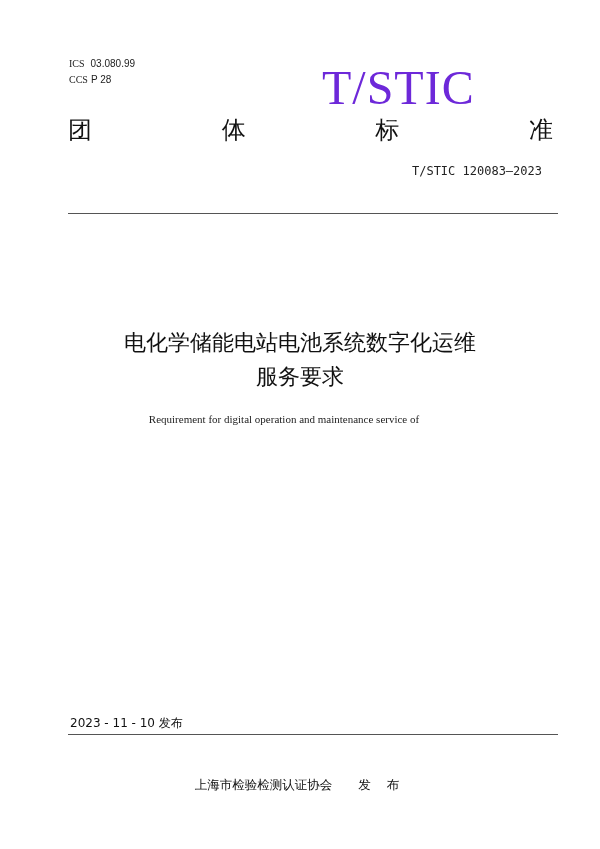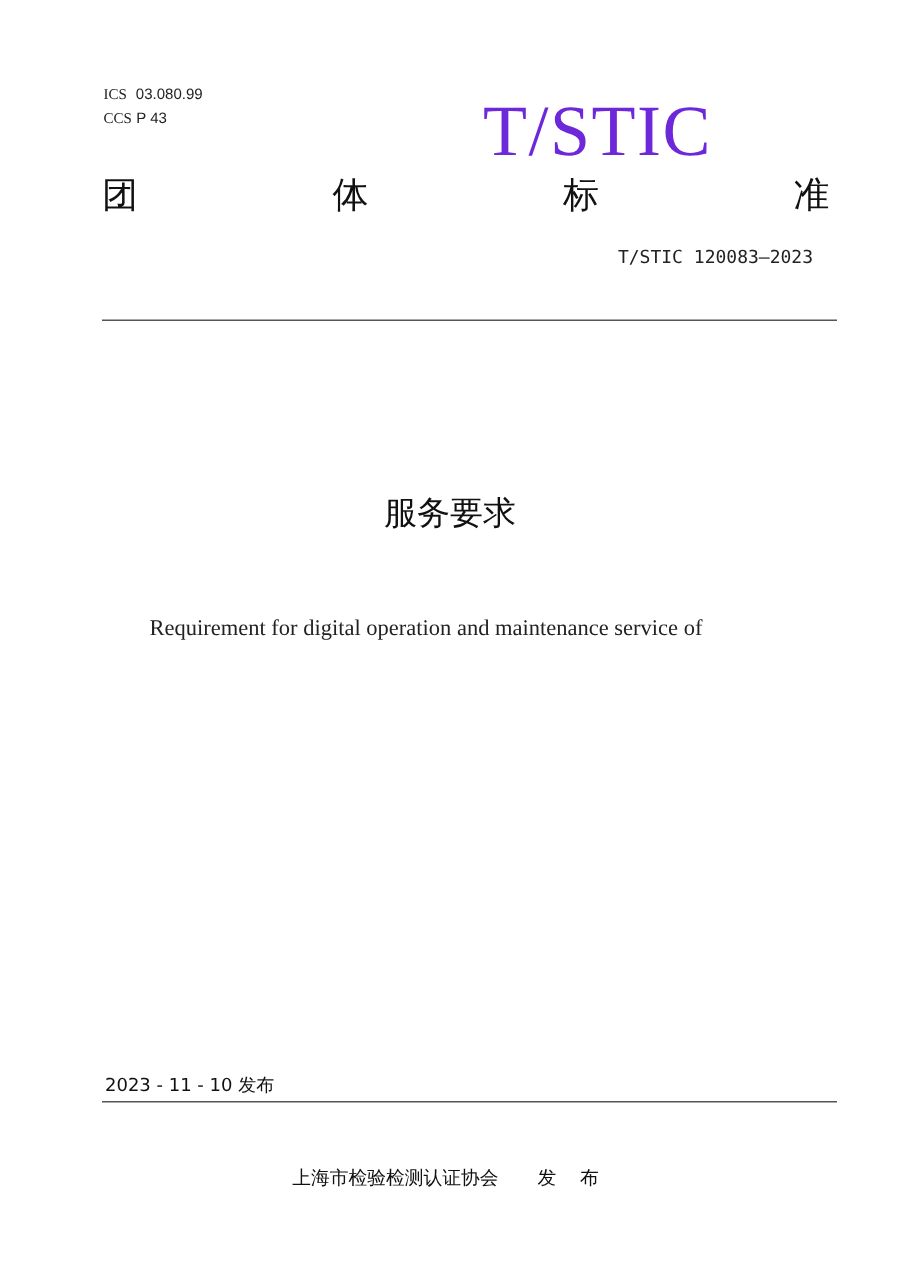--- a/index.html
+++ b/index.html
@@ -75,21 +75,21 @@
       font-size: 22px;
       line-height: 34px;
       color: #111;
     }
     .title-en {
       top: 410px;
       left: 0;
       width: 568px;
       text-align: center;
       font-family: "Liberation Serif", serif;
-      font-size: 15px;
+      font-size: 11px;
       line-height: 19px;
       color: #222;
     }
     .dates {
       top: 714px;
       left: 70px;
       width: 488px;
       display: flex;
       justify-content: space-between;
       font-size: 12px;
@@ -117,37 +117,38 @@
       letter-spacing: 6px;
     }
   </style>
 </head>
 <body>
 
 <div class="abs classification" id="ics">
   <span>ICS</span><span class="val">03.080.99</span>
 </div>
 <div class="abs classification" id="ccs">
-  <span>CCS</span><span class="val">P 43</span>
+  <span>CCS</span><span class="val">P 28</span>
 </div>
 
 <div class="abs logo">T/STIC</div>
 
 <div class="abs std-type">
   <span>团</span>
   <span>体</span>
   <span>标</span>
   <span>准</span>
 </div>
 
 <div class="abs std-number">T/STIC 120083—2023</div>
 
 <div class="abs rule-top"></div>
 
 <div class="abs title-cn">
+  <div>电化学储能电站电池系统数字化运维</div>
   <div>服务要求</div>
 </div>
 
 <div class="abs title-en">
   <div>Requirement for digital operation and maintenance service of</div>
 </div>
 
 <div class="abs dates">
   <span>2023 - 11 - 10 发布</span>
 </div>

